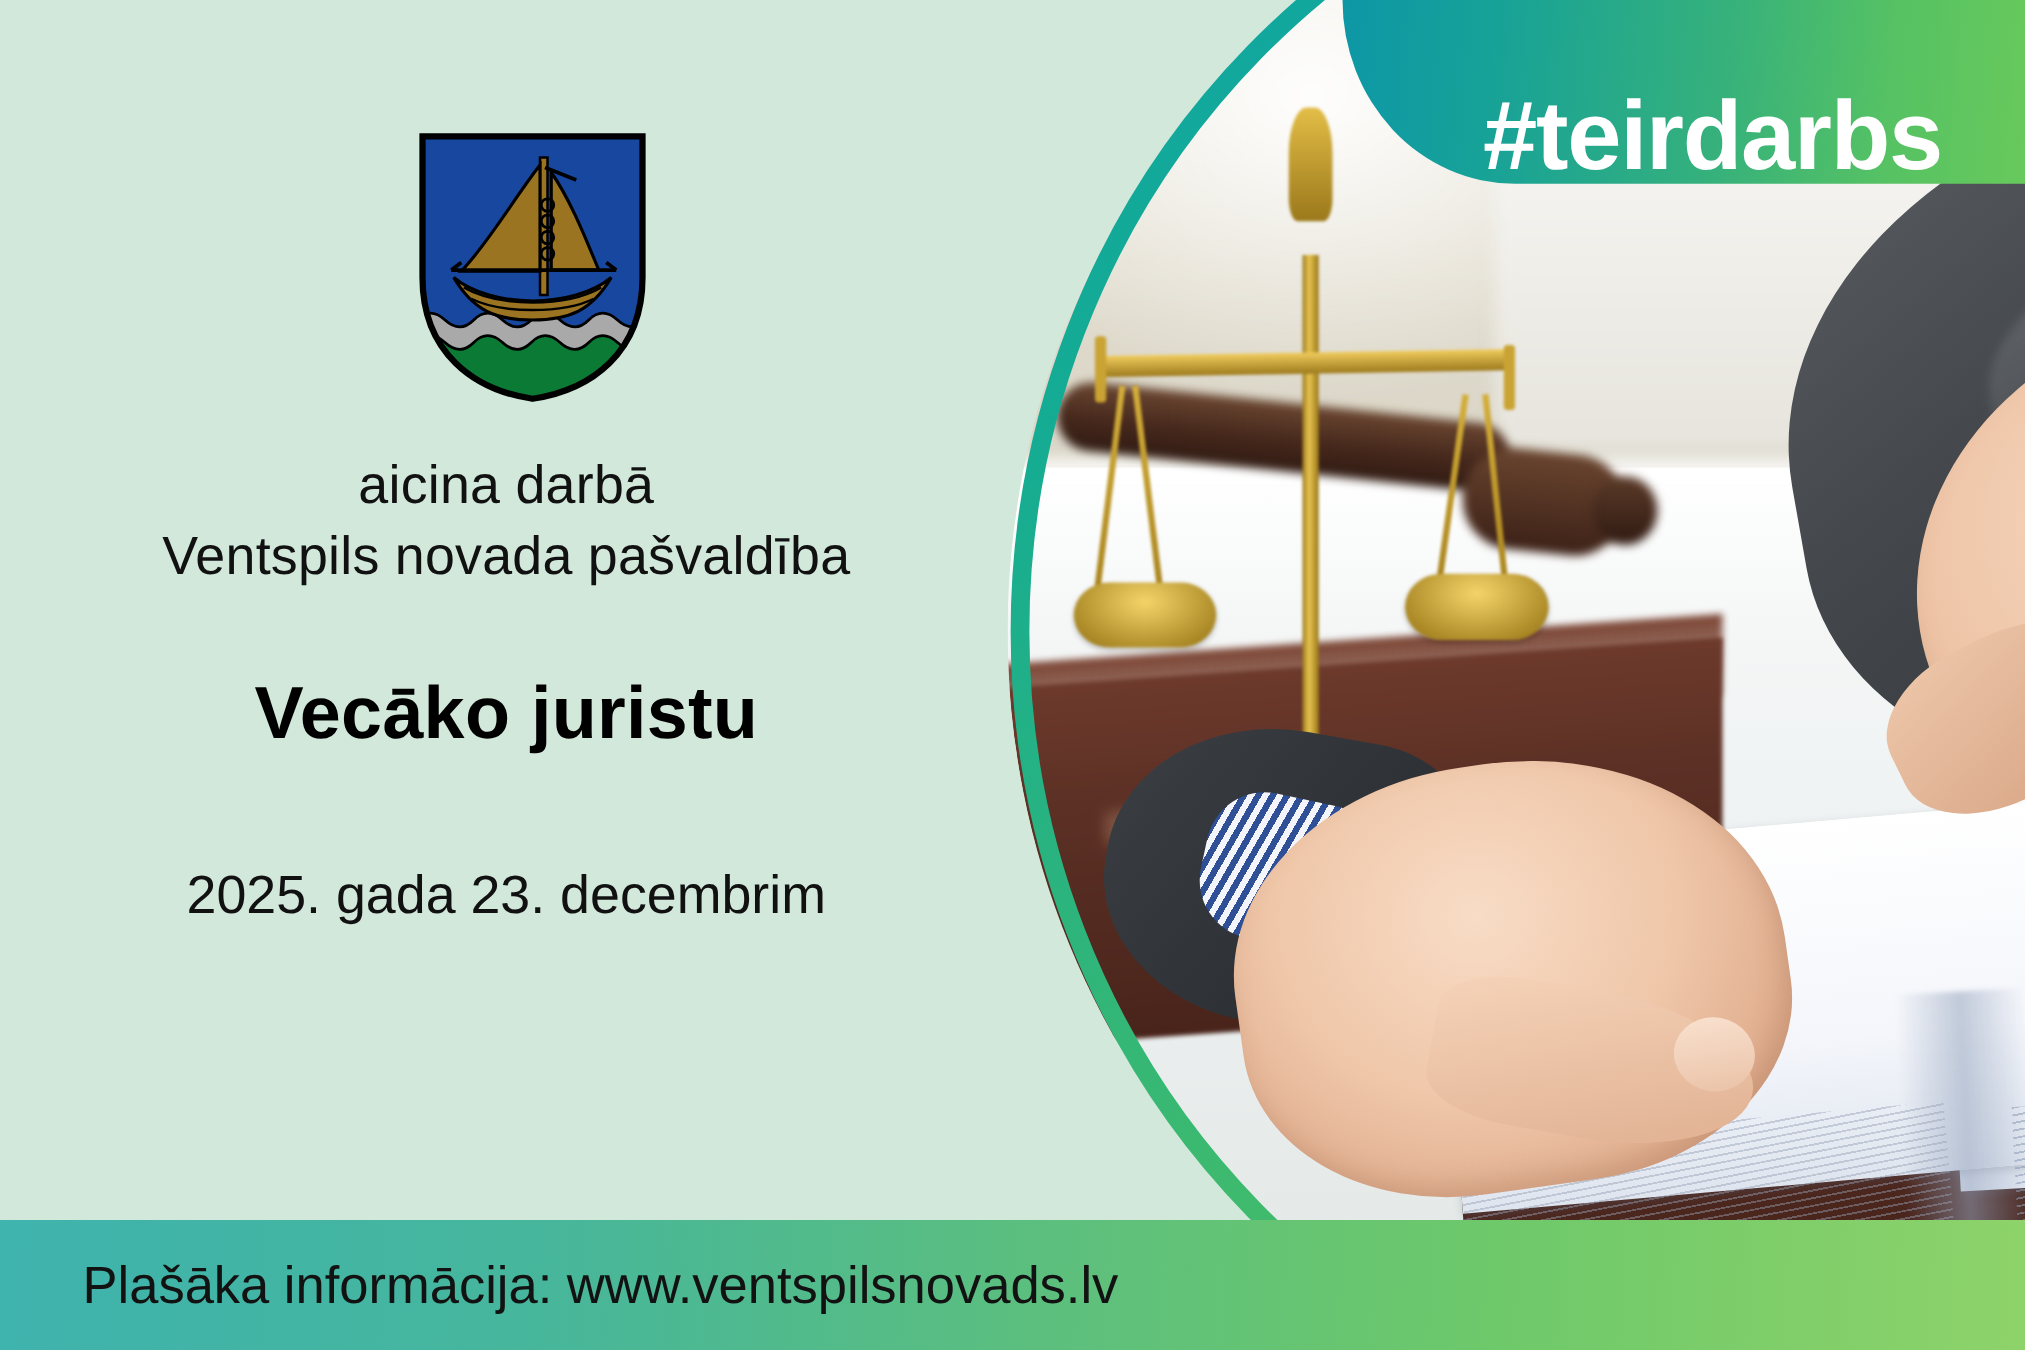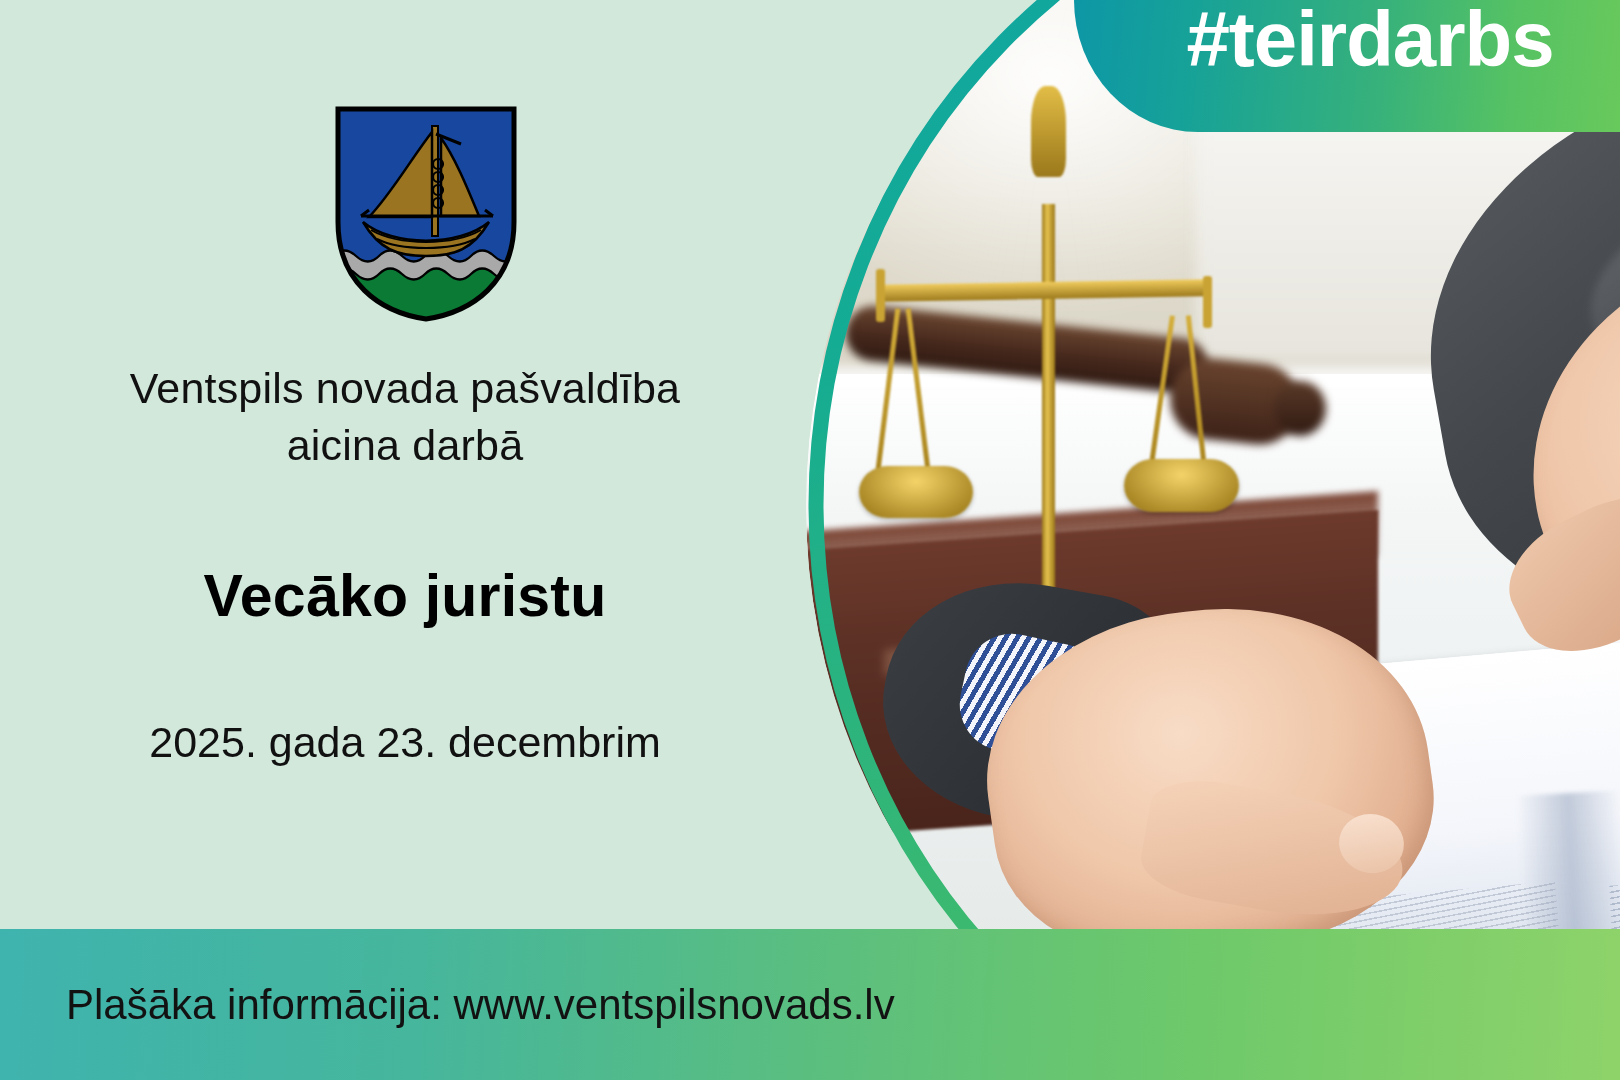--- a/index.html
+++ b/index.html
@@ -263,24 +263,24 @@
     border-radius:50%;transform:rotate(10deg);
   }
 
   
   .arc-svg{position:absolute;left:0;top:0;width:1620px;height:1080px;pointer-events:none;}
 
   
   .hashtag-banner{
     position:absolute;
     right:0; top:0;
-    width:546px; height:132px;
+    width:546px; height:147px;
     background:linear-gradient(95deg,#0d97a6 0%,#17a298 22%,#36b17c 55%,#56c263 80%,#68c95c 100%);
     border-bottom-left-radius:150px 160px;
-    display:flex;align-items:flex-start;justify-content:center;
+    display:flex;align-items:flex-end;justify-content:center;
   }
   .hashtag-text{
     color:#ffffff;
     font-size:78px;
     font-weight:bold;
     letter-spacing:-1px;
     line-height:1;
     padding-left:46px;
     white-space:nowrap;
   }
@@ -290,31 +290,31 @@
 
   .left-text{
     position:absolute;left:0;top:360px;width:810px;
     text-align:center;color:#111111;
   }
   .headline{
     font-size:43px;line-height:1.32;font-weight:normal;color:#111;
     letter-spacing:.2px;
   }
   .jobtitle{
-    margin-top:88px;
+    margin-top:62px;
     font-size:59px;font-weight:bold;color:#000;letter-spacing:.2px;
   }
   .deadline{
     margin-top:84px;
     font-size:43px;line-height:1.34;font-weight:normal;color:#111;
   }
 
   
   .footer-bar{
-    position:absolute;left:0;bottom:0;width:1620px;height:151px;
+    position:absolute;left:0;bottom:0;width:1620px;height:104px;
     background:linear-gradient(93deg,#3fb3ae 0%,#46b69c 26%,#5cbf7d 52%,#6ec96a 74%,#8ed36a 100%);
   }
   .footer-text{
     position:absolute;left:66px;top:50%;transform:translateY(-50%);
     font-size:42px;color:#121212;white-space:nowrap;
   }
 </style>
 </head>
 <body>
 
@@ -435,22 +435,22 @@
         <path d="M30,118 C60,143 126,143 156,118 C140,145 122,152 93,152 C64,152 46,145 30,118 Z" fill="#9A7420" stroke="#000" stroke-width="2.5"></path>
         <path d="M38,126 C66,142 120,142 148,126" stroke="#000" stroke-width="2" fill="none"></path>
         <path d="M44,135 C68,147 118,147 142,135" stroke="#000" stroke-width="2" fill="none"></path>
       </g>
     </g>
     <path d="M5,5 H181 V118 C181,178 140,208 93,215 C46,208 5,178 5,118 Z" fill="none" stroke="#000" stroke-width="5"></path>
   </svg>
 
   <div class="left-text">
     <div class="headline">
+      <div>aicina darbā</div>
       <div>Ventspils novada pašvaldība</div>
-      <div>aicina darbā</div>
     </div>
     <div class="jobtitle">Vecāko juristu</div>
     <div class="deadline">
       <div>2025. gada 23. decembrim</div>
     </div>
   </div>
 
   <div class="footer-bar">
     <span class="footer-text">Plašāka informācija: www.ventspilsnovads.lv</span>
   </div>

